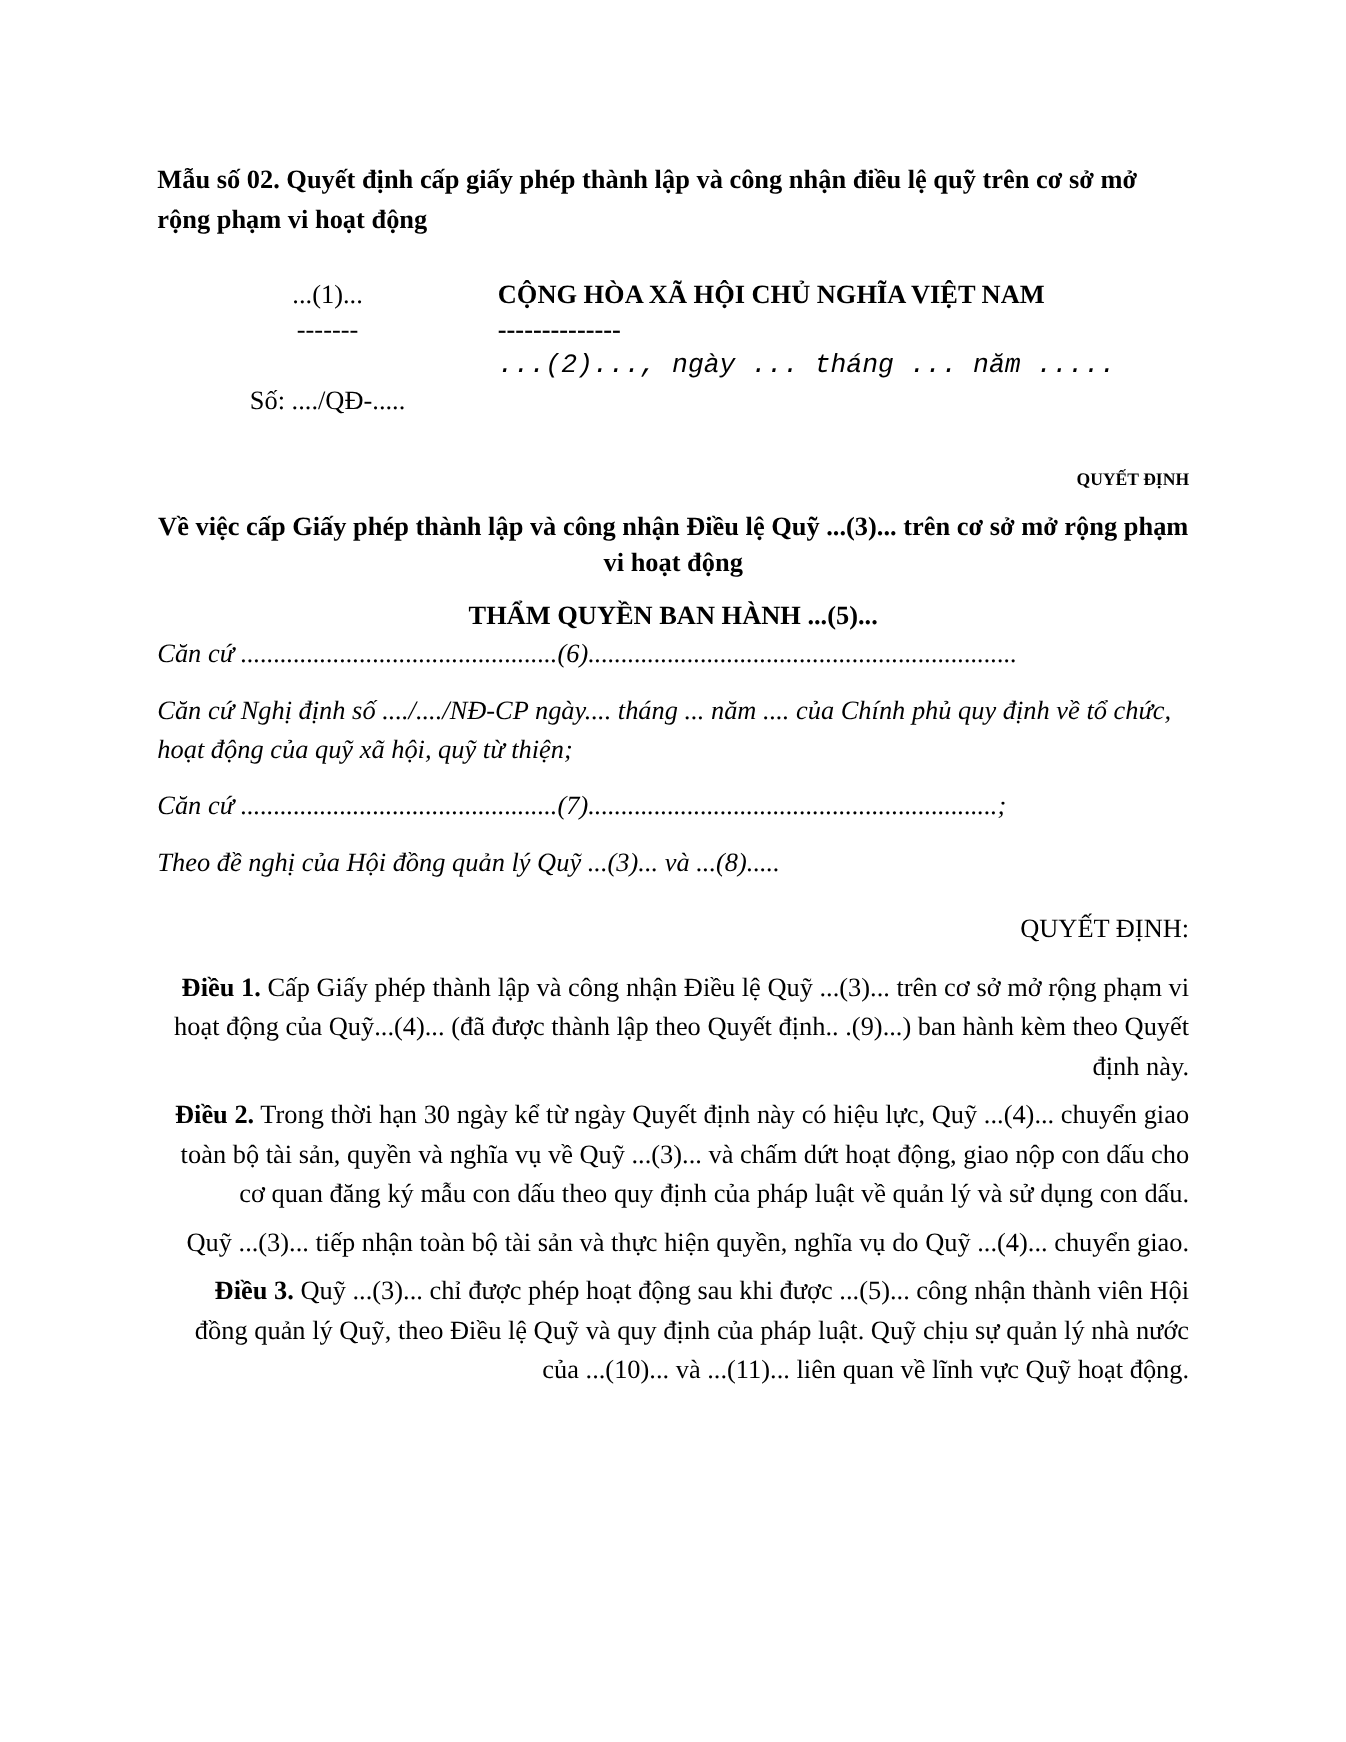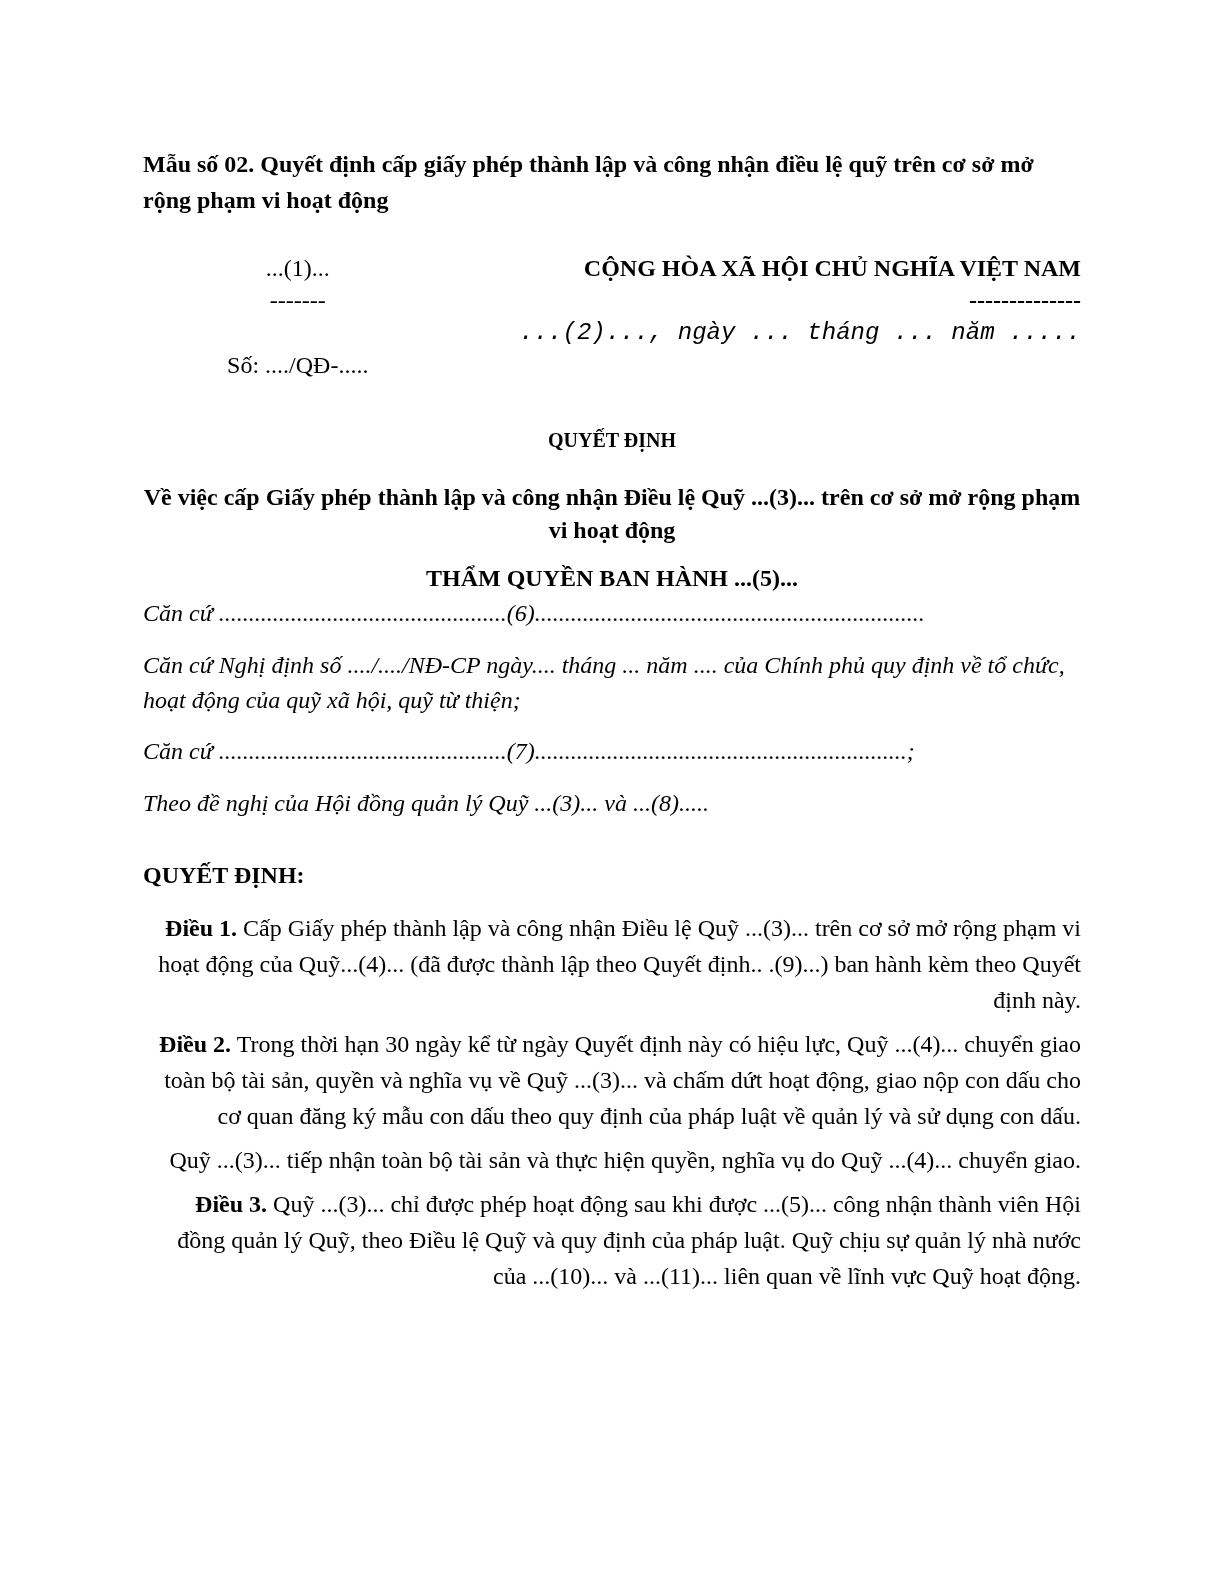--- a/index.html
+++ b/index.html
@@ -37,53 +37,53 @@
     width: 100%;
     line-height: 1.35;
     margin-bottom: 44px;
   }
   .doc-header .col-left {
     flex: 0 0 33%;
     text-align: center;
   }
   .doc-header .col-right {
     flex: 1 1 auto;
-    text-align: right;
+    text-align: left;
   }
   .number-line { margin-top: 32px; text-align: center; }
   .date-line   { }
 
   .h-decision {
     font-weight: bold;
-    text-align: center;
+    text-align: right;
     margin-top: 44px;
-    margin-bottom: 26px;
-    font-size: 20px;
+    margin-bottom: 14px;
+    font-size: 16px;
   }
   .h-subject {
     font-weight: bold;
     text-align: center;
     line-height: 1.35;
     margin-bottom: 14px;
   }
   .h-authority {
     font-weight: bold;
     text-align: center;
   }
   .preamble-line {
     font-style: italic;
     line-height: 1.45;
     margin-bottom: 17px;
     word-break: break-all;
   }
   .preamble-line.no-break { word-break: normal; }
   .h-operative {
-    font-weight: bold;
-    text-align: left;
-    margin-top: 36px;
+    font-weight: normal;
+    text-align: right;
+    margin-top: 24px;
     margin-bottom: 17px;
   }
   .article {
     margin-bottom: 8px;
     line-height: 1.5;
     text-align: right;
   }
 </style>
 </head>
 <body>

